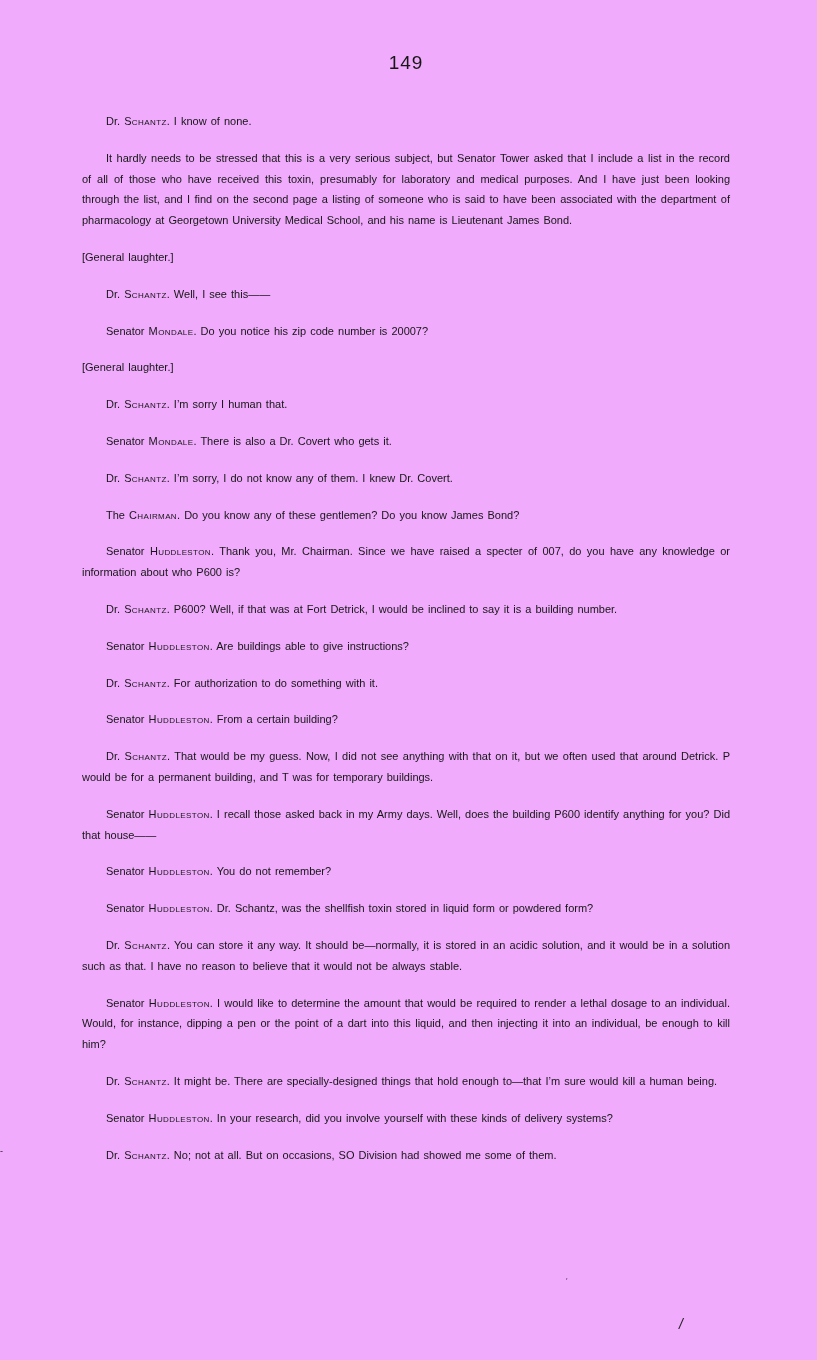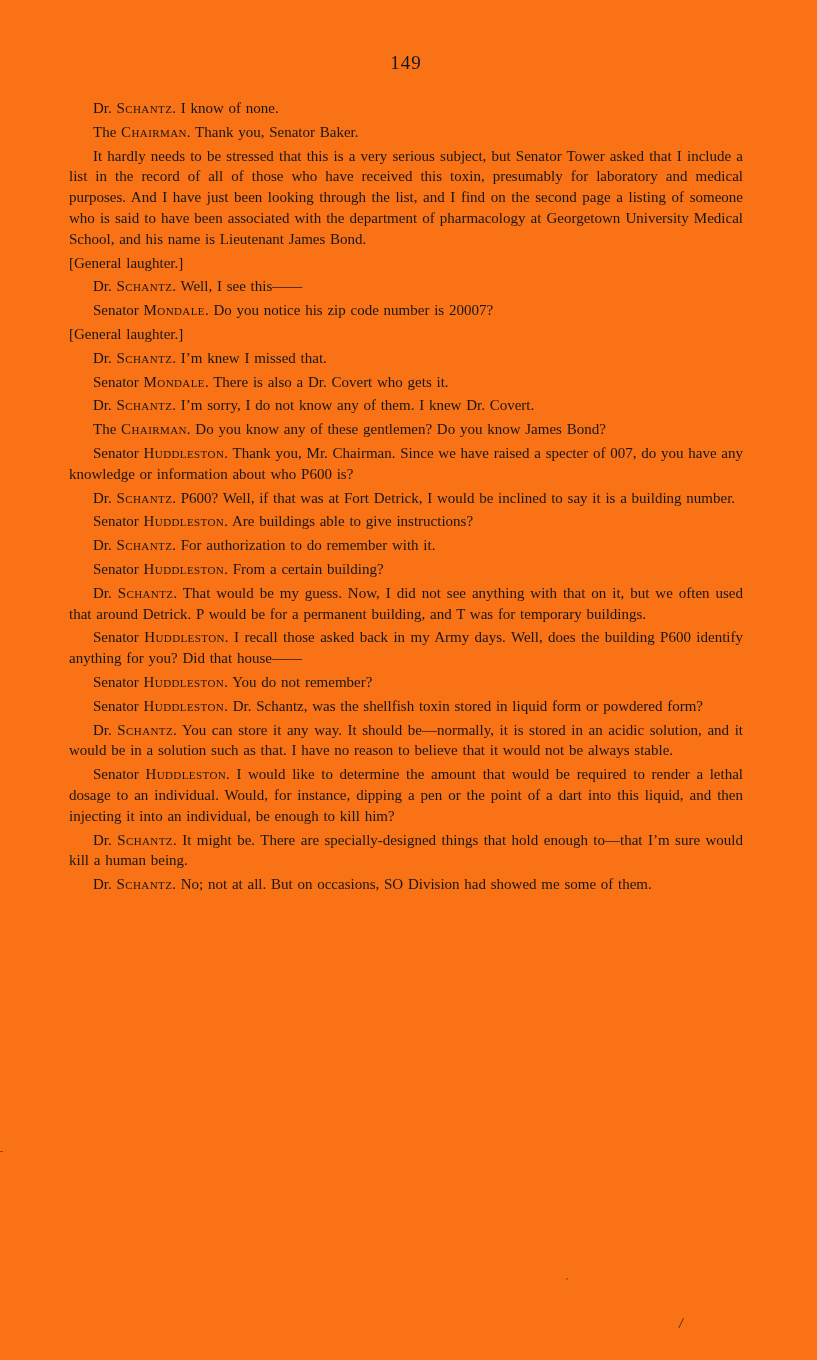--- a/index.html
+++ b/index.html
@@ -4,46 +4,46 @@
 <style>
   html, body {
     margin: 0;
     padding: 0;
     background: #ffffff;
   }
   .page {
     position: relative;
     width: 817px;
     height: 1360px;
-    background: #f97316;
+    background: #f0abfc;
     overflow: hidden;
-    font-family: Liberation Serif, serif;
+    font-family: Liberation Sans, sans-serif;
     color: #161616;
   }
   .page-number {
     position: absolute;
     top: 52px;
     left: 66px;
     width: 680px;
     text-align: center;
     font-size: 19px;
     letter-spacing: 1px;
     font-weight: 500;
   }
   .transcript-body {
     position: absolute;
     top: 95px;
     left: 66px;
     width: 680px;
   }
   p.para {
-    margin: 3px;
+    margin: 16px;
     padding: 0;
     text-align: justify;
-    font-size: 15px;
+    font-size: 11px;
     line-height: 20.8px;
     word-spacing: 1px;
   }
   p.para.indent {
     text-indent: 24px;
   }
   .sc {
     font-variant: small-caps;
     letter-spacing: 0.4px;
   }
@@ -71,40 +71,40 @@
     font-size: 14px;
   }
 </style>
 </head>
 <body>
 
 <div class="page">
   <div class="page-number">149</div>
   <div class="transcript-body">
       <p class="para indent"><span>Dr. </span><span class="sc">Schantz</span><span>. I know of none.</span></p>
-      <p class="para indent"><span>The </span><span class="sc">Chairman</span><span>. Thank you, Senator Baker.</span></p>
       <p class="para indent"><span>It hardly needs to be stressed that this is a very serious subject, but Senator Tower asked that I include a list in the record of all of those who have received this toxin, presumably for laboratory and medical purposes. And I have just been looking through the list, and I find on the second page a listing of someone who is said to have been associated with the department of pharmacology at Georgetown University Medical School, and his name is Lieutenant James Bond.</span></p>
       <p class="para"><span>[General laughter.]</span></p>
       <p class="para indent"><span>Dr. </span><span class="sc">Schantz</span><span>. Well, I see this——</span></p>
       <p class="para indent"><span>Senator </span><span class="sc">Mondale</span><span>. Do you notice his zip code number is 20007?</span></p>
       <p class="para"><span>[General laughter.]</span></p>
-      <p class="para indent"><span>Dr. </span><span class="sc">Schantz</span><span>. I’m knew I missed that.</span></p>
+      <p class="para indent"><span>Dr. </span><span class="sc">Schantz</span><span>. I’m sorry I human that.</span></p>
       <p class="para indent"><span>Senator </span><span class="sc">Mondale</span><span>. There is also a Dr. Covert who gets it.</span></p>
       <p class="para indent"><span>Dr. </span><span class="sc">Schantz</span><span>. I’m sorry, I do not know any of them. I knew Dr. Covert.</span></p>
       <p class="para indent"><span>The </span><span class="sc">Chairman</span><span>. Do you know any of these gentlemen? Do you know James Bond?</span></p>
       <p class="para indent"><span>Senator </span><span class="sc">Huddleston</span><span>. Thank you, Mr. Chairman. Since we have raised a specter of 007, do you have any knowledge or information about who P600 is?</span></p>
       <p class="para indent"><span>Dr. </span><span class="sc">Schantz</span><span>. P600? Well, if that was at Fort Detrick, I would be inclined to say it is a building number.</span></p>
       <p class="para indent"><span>Senator </span><span class="sc">Huddleston</span><span>. Are buildings able to give instructions?</span></p>
-      <p class="para indent"><span>Dr. </span><span class="sc">Schantz</span><span>. For authorization to do remember with it.</span></p>
+      <p class="para indent"><span>Dr. </span><span class="sc">Schantz</span><span>. For authorization to do something with it.</span></p>
       <p class="para indent"><span>Senator </span><span class="sc">Huddleston</span><span>. From a certain building?</span></p>
       <p class="para indent"><span>Dr. </span><span class="sc">Schantz</span><span>. That would be my guess. Now, I did not see anything with that on it, but we often used that around Detrick. P would be for a permanent building, and T was for temporary buildings.</span></p>
       <p class="para indent"><span>Senator </span><span class="sc">Huddleston</span><span>. I recall those asked back in my Army days. Well, does the building P600 identify anything for you? Did that house——</span></p>
       <p class="para indent"><span>Senator </span><span class="sc">Huddleston</span><span>. You do not remember?</span></p>
       <p class="para indent"><span>Senator </span><span class="sc">Huddleston</span><span>. Dr. Schantz, was the shellfish toxin stored in liquid form or powdered form?</span></p>
       <p class="para indent"><span>Dr. </span><span class="sc">Schantz</span><span>. You can store it any way. It should be—normally, it is stored in an acidic solution, and it would be in a solution such as that. I have no reason to believe that it would not be always stable.</span></p>
       <p class="para indent"><span>Senator </span><span class="sc">Huddleston</span><span>. I would like to determine the amount that would be required to render a lethal dosage to an individual. Would, for instance, dipping a pen or the point of a dart into this liquid, and then injecting it into an individual, be enough to kill him?</span></p>
       <p class="para indent"><span>Dr. </span><span class="sc">Schantz</span><span>. It might be. There are specially-designed things that hold enough to—that I’m sure would kill a human being.</span></p>
+      <p class="para indent"><span>Senator </span><span class="sc">Huddleston</span><span>. In your research, did you involve yourself with these kinds of delivery systems?</span></p>
       <p class="para indent"><span>Dr. </span><span class="sc">Schantz</span><span>. No; not at all. But on occasions, SO Division had showed me some of them.</span></p>
     </div>
   <span class="artifact left-speck">-</span>
   <span class="artifact mid-speck">,</span>
   <span class="artifact bottom-slash">/</span>
 </div>
 
 </body></html>

